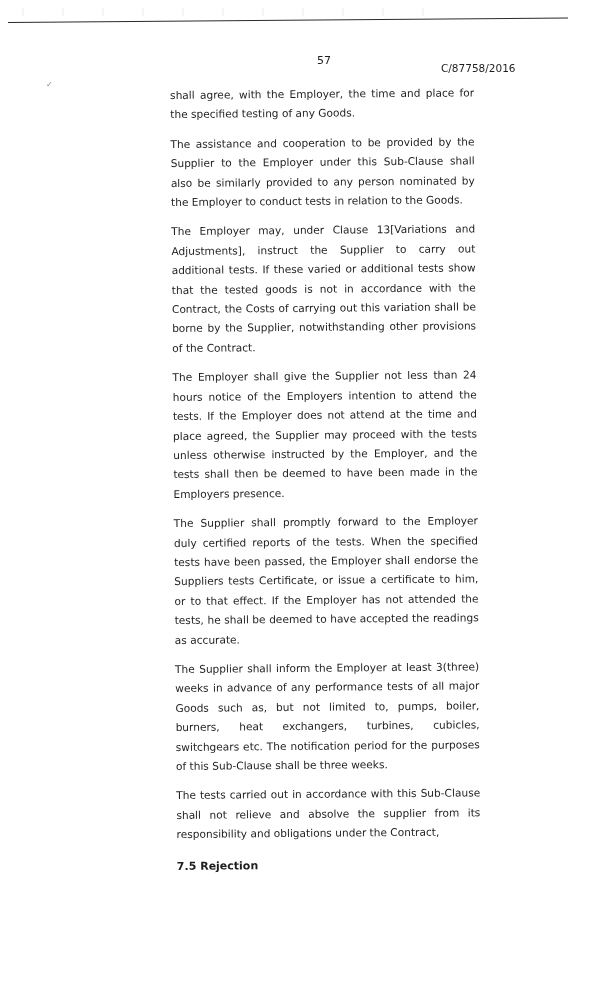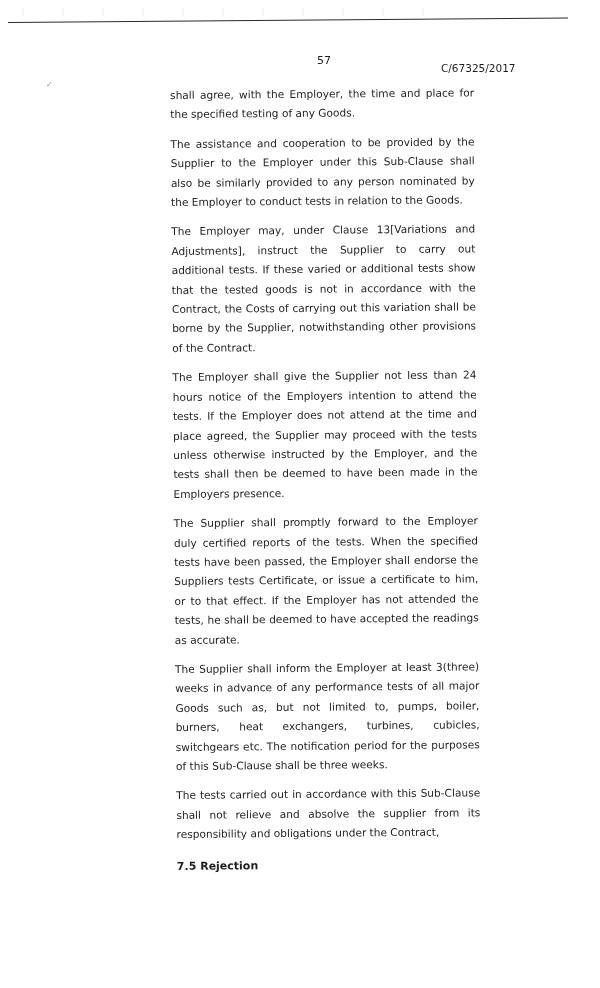--- a/index.html
+++ b/index.html
@@ -36,21 +36,21 @@
       font-weight: bold; font-size: 11px; margin-top: 12px;
     }
   </style>
 </head>
 <body>
 
 <div class="top-smudge"></div>
 <div class="top-rule"></div>
 
 <div class="page-number">57</div>
-<div class="ref-number">C/67325/2017</div>
+<div class="ref-number">C/87758/2016</div>
 <div class="mark">✓</div>
 
 <div class="content">
   <p class="para">shall agree, with the Employer, the time and place for the specified testing of any Goods.</p>
   <p class="para">The assistance and cooperation to be provided by the Supplier to the Employer under this Sub-Clause shall also be similarly provided to any person nominated by the Employer to conduct tests in relation to the Goods.</p>
   <p class="para">The Employer may, under Clause 13[Variations and Adjustments], instruct the Supplier to carry out additional tests. If these varied or additional tests show that the tested goods is not in accordance with the Contract, the Costs of carrying out this variation shall be borne by the Supplier, notwithstanding other provisions of the Contract.</p>
   <p class="para">The Employer shall give the Supplier not less than 24 hours notice of the Employers intention to attend the tests. If the Employer does not attend at the time and place agreed, the Supplier may proceed with the tests unless otherwise instructed by the Employer, and the tests shall then be deemed to have been made in the Employers presence.</p>
   <p class="para">The Supplier shall promptly forward to the Employer duly certified reports of the tests. When the specified tests have been passed, the Employer shall endorse the Suppliers tests Certificate, or issue a certificate to him, or to that effect. If the Employer has not attended the tests, he shall be deemed to have accepted the readings as accurate.</p>
   <p class="para">The Supplier shall inform the Employer at least 3(three) weeks in advance of any performance tests of all major Goods such as, but not limited to, pumps, boiler, burners, heat exchangers, turbines, cubicles, switchgears etc. The notification period for the purposes of this Sub-Clause shall be three weeks.</p>
   <p class="para">The tests carried out in accordance with this Sub-Clause shall not relieve and absolve the supplier from its responsibility and obligations under the Contract,</p>

